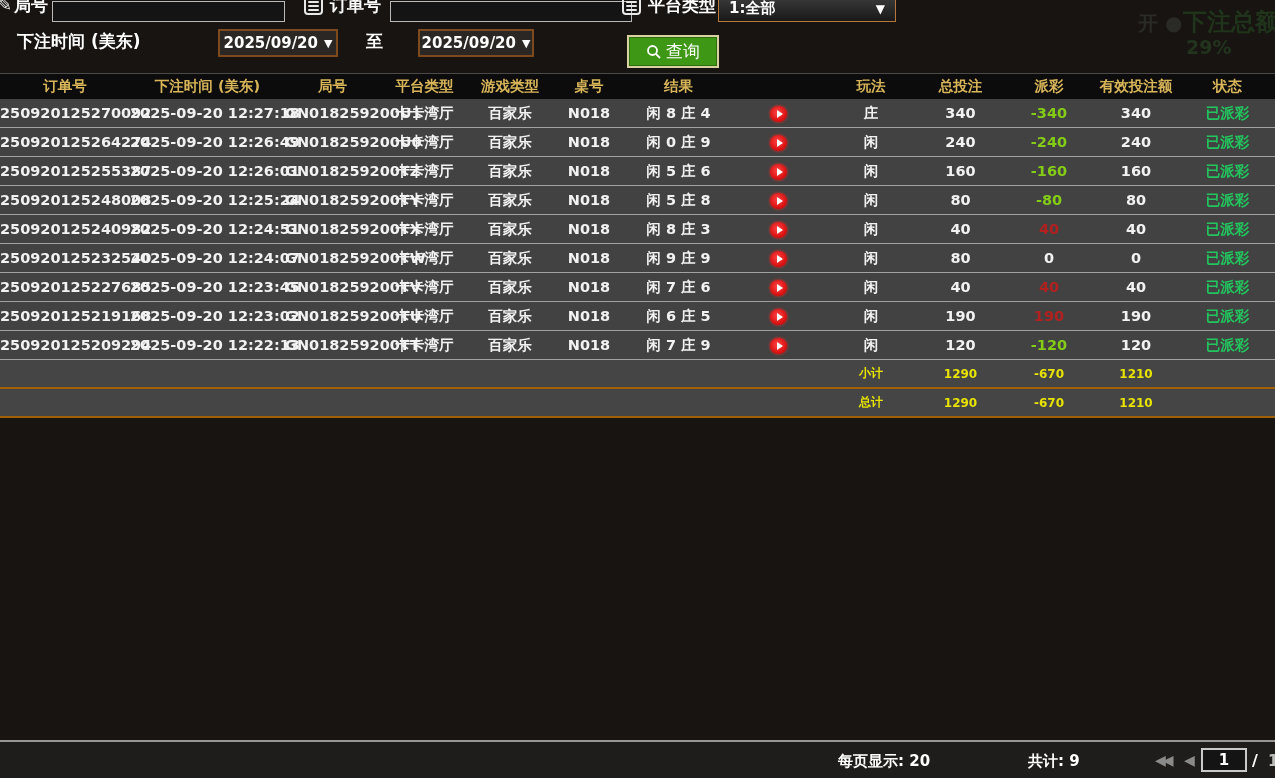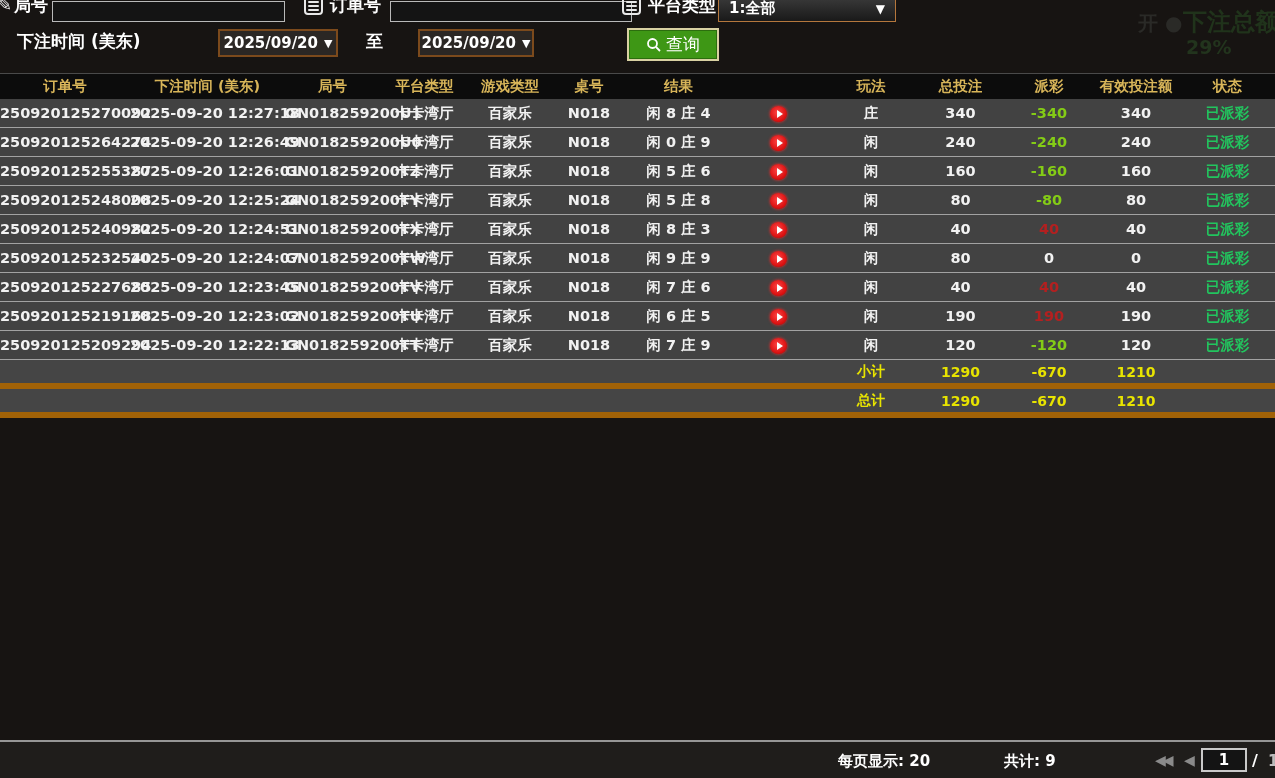--- a/index.html
+++ b/index.html
@@ -70,22 +70,22 @@
   .trow {
     height:29px; background:#424242; border-bottom:1px solid #a2a2a2;
     font-size:14.5px; color:#f2f2f2;
   }
   .cell { text-align:center; white-space:nowrap; overflow:visible; }
   .pay-green { color:#84cc16; }
   .pay-red   { color:#b32020; }
   .pay-white { color:#f2f2f2; }
   .status-green { color:#22c55e;font-family:Liberation Mono, monospace; }
   .sumrow {
-    height:29px; background:#454545; border-bottom:6px solid #a16207;
-    font-size:14px; color:#e8e400;
+    height:29px; background:#454545; border-bottom:2px solid #a16207;
+    font-size:12px; color:#e8e400;
   }
   .play {
     width:17px; height:16px; border-radius:50%;
     background:radial-gradient(circle at 45% 40%, #ff4545, #d90f0f 65%, #a80808);
     display:inline-flex; align-items:center; justify-content:center; cursor:pointer;
     box-shadow:0 0 3px #ff2a2a;
   }
   .play .tri {
     width:0; height:0; border-left:6px solid #fff;
     border-top:4px solid transparent; border-bottom:4px solid transparent; margin-left:2px;
@@ -145,21 +145,21 @@
   <span class="abs flabel" style="left:17px; top:6px;">下注时间 (美东)</span>
   <div class="abs datebtn" style="left:218px; top:5px;">
     <span>2025/09/20</span>
     <span class="caret">▼</span>
   </div>
   <span class="abs flabel" style="left:366px; top:6px;">至</span>
   <div class="abs datebtn" style="left:418px; top:5px; width:116px;">
     <span>2025/09/20</span>
     <span class="caret">▼</span>
   </div>
-  <button class="abs querybtn" style="left:629px; top:6px;">
+  <button class="abs querybtn" style="left:629px; top:13px;">
     <svg width="16" height="16" viewBox="0 0 16 16">
       <circle cx="6.5" cy="6.5" r="4.5" fill="none" stroke="#fff" stroke-width="1.8"></circle>
       <line x1="10" y1="10" x2="14" y2="14" stroke="#fff" stroke-width="1.8"></line>
     </svg>
     <span>查询</span>
   </button>
 </div>
 
 <div class="thead grid">
   <div class="cell">订单号</div>
@@ -358,19 +358,19 @@
       <div class="cell">总计</div>
       <div class="cell">1290</div>
       <div class="cell">-670</div>
       <div class="cell">1210</div>
       <div class="cell"></div>
     </div>
   </div>
 
 <div class="footer">
   <span class="abs" style="left:838px; top:10px;">每页显示: 20</span>
-  <span class="abs" style="left:1004px; top:10px;">共计: 9</span>
+  <span class="abs" style="left:1028px; top:10px;">共计: 9</span>
   <span class="abs pager-arrow" style="left:1155px; top:10px;">◀◀</span>
   <span class="abs pager-arrow" style="left:1184px; top:10px; letter-spacing:0;">◀</span>
   <input class="abs page-input" style="left: 1201px; top: 6px;" value="1">
   <span class="abs page-slash" style="left:1252px; top:9px;">/</span>
   <span class="abs page-cut" style="left:1268px; top:10px;">1</span>
 </div>
 
 </body></html>

